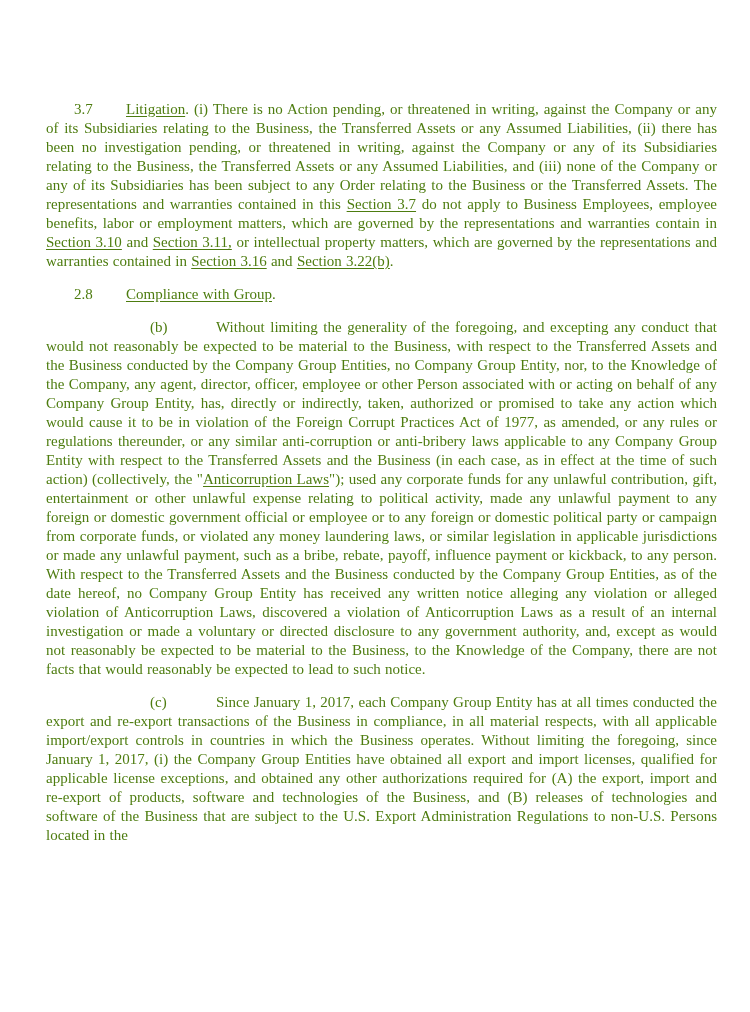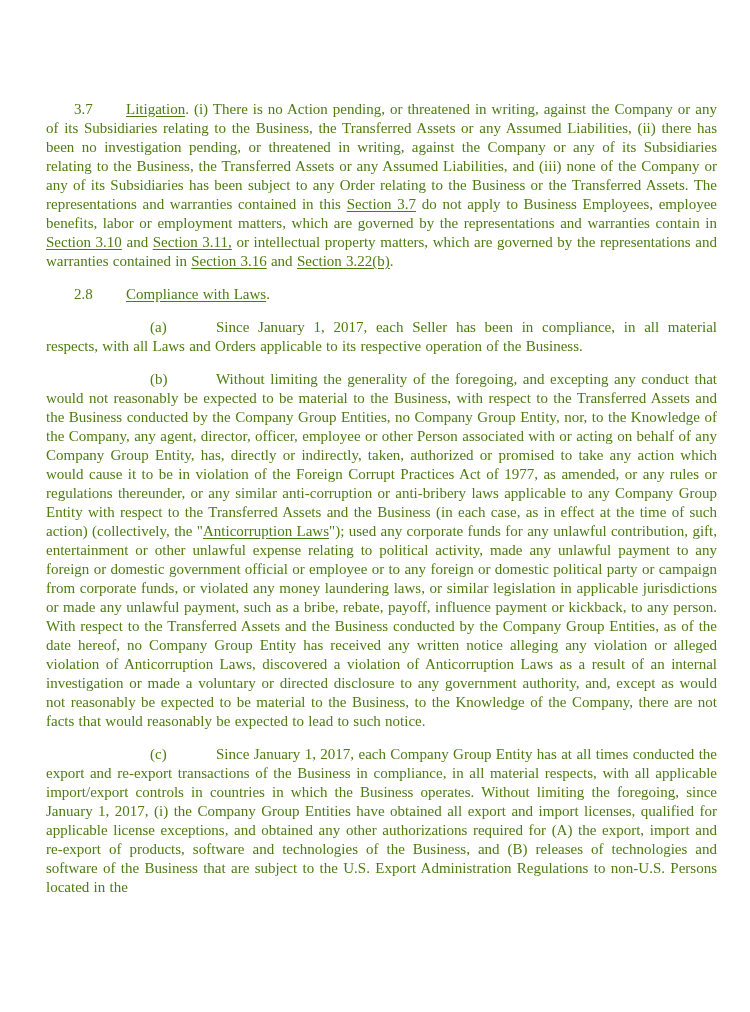--- a/index.html
+++ b/index.html
@@ -42,19 +42,18 @@
     font-size: 15px;
     line-height: 19px;
   }
 </style>
 </head>
 <body>
 
 <div class="page">
   <div class="doc-body" id="doc-body">
       <p class="para kind-section"><span class="pnum">3.7</span><span class="u">Litigation</span><span>.  (i) There is no Action pending, or threatened in writing, against the Company or any of its Subsidiaries relating to the Business, the Transferred Assets or any Assumed Liabilities, (ii) there has been no investigation pending, or threatened in writing, against the Company or any of its Subsidiaries relating to the Business, the Transferred Assets or any Assumed Liabilities, and (iii) none of the Company or any of its Subsidiaries has been subject to any Order relating to the Business or the Transferred Assets.  The representations and warranties contained in this </span><span class="u">Section 3.7</span><span> do not apply to Business Employees, employee benefits, labor or employment matters, which are governed by the representations and warranties contain in </span><span class="u">Section 3.10</span><span> and </span><span class="u">Section 3.11,</span><span> or intellectual property matters, which are governed by the representations and warranties contained in </span><span class="u">Section 3.16</span><span> and </span><span class="u">Section 3.22(b)</span><span>.</span></p>
-      <p class="para kind-section"><span class="pnum">2.8</span><span class="u">Compliance with Laws</span><span>.</span></p>
-      <p class="para kind-sub"><span class="pnum">(a)</span><span>Since January 1, 2017, each Seller has been in compliance, in all material respects, with all Laws and Orders applicable to its respective operation of the Business.</span></p>
+      <p class="para kind-section"><span class="pnum">2.8</span><span class="u">Compliance with Group</span><span>.</span></p>
       <p class="para kind-sub"><span class="pnum">(b)</span><span>Without limiting the generality of the foregoing, and excepting any conduct that would not reasonably be expected to be material to the Business, with respect to the Transferred Assets and the Business conducted by the Company Group Entities, no Company Group Entity, nor, to the Knowledge of the Company, any agent, director, officer, employee or other Person associated with or acting on behalf of any Company Group Entity, has, directly or indirectly, taken, authorized or promised to take any action which would cause it to be in violation of the Foreign Corrupt Practices Act of 1977, as amended, or any rules or regulations thereunder, or any similar anti-corruption or anti-bribery laws applicable to any Company Group Entity with respect to the Transferred Assets and the Business (in each case, as in effect at the time of such action) (collectively, the "</span><span class="u">Anticorruption Laws</span><span>"); used any corporate funds for any unlawful contribution, gift, entertainment or other unlawful expense relating to political activity, made any unlawful payment to any foreign or domestic government official or employee or to any foreign or domestic political party or campaign from corporate funds, or violated any money laundering laws, or similar legislation in applicable jurisdictions or made any unlawful payment, such as a bribe, rebate, payoff, influence payment or kickback, to any person. With respect to the Transferred Assets and the Business conducted by the Company Group Entities, as of the date hereof, no Company Group Entity has received any written notice alleging any violation or alleged violation of Anticorruption Laws, discovered a violation of Anticorruption Laws as a result of an internal investigation or made a voluntary or directed disclosure to any government authority, and, except as would not reasonably be expected to be material to the Business, to the Knowledge of the Company, there are not facts that would reasonably be expected to lead to such notice.</span></p>
       <p class="para kind-sub"><span class="pnum">(c)</span><span>Since January 1, 2017, each Company Group Entity has at all times conducted the export and re-export transactions of the Business in compliance, in all material respects, with all applicable import/export controls in countries in which the Business operates. Without limiting the foregoing, since January 1, 2017, (i) the Company Group Entities have obtained all export and import licenses, qualified for applicable license exceptions, and obtained any other authorizations required for (A) the export, import and re-export of products, software and technologies of the Business, and (B) releases of technologies and software of the Business that are subject to the U.S. Export Administration Regulations to non-U.S. Persons located in the</span></p>
     </div>
   <div class="footer">30</div>
 </div>
 
 </body></html>

